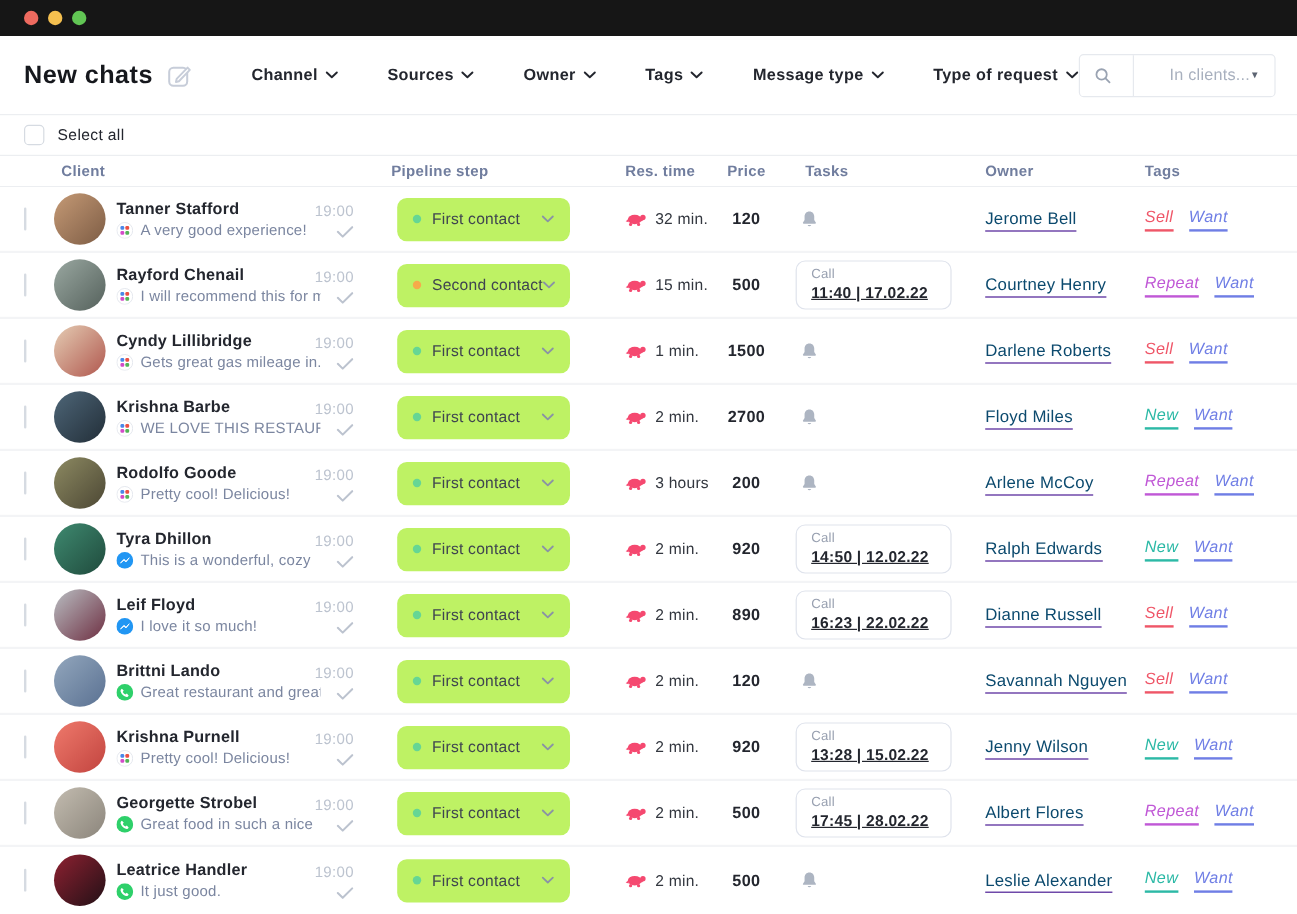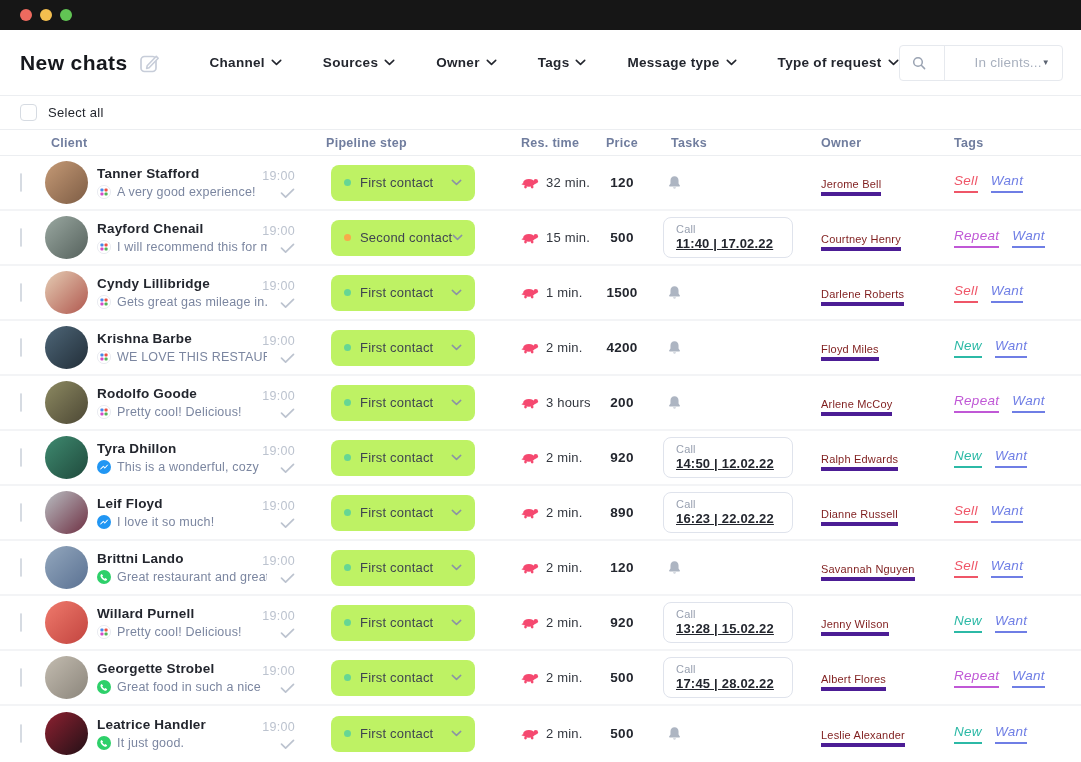--- a/index.html
+++ b/index.html
@@ -62,21 +62,21 @@
 
   .cell-price { text-align:center; font-size:13.5px; font-weight:700; color:#23262e; letter-spacing:.3px; }
 
   .cell-tasks { display:flex; align-items:center; }
   .task-bell { margin-left:14px; cursor:pointer; display:flex; }
   .task-card { margin-left:10px; width:130px; border:1px solid #dfe3ec; border-radius:8px; background:#fff;
     padding:5px 12px 6px; cursor:pointer; }
   .call-l { font-size:11px; color:#98a0b0; letter-spacing:.2px; }
   .call-v { font-size:13px; font-weight:700; color:#23262e; letter-spacing:.2px; text-decoration:underline; margin-top:1px; white-space:nowrap; }
 
-  .own { font-size:11px; color:#7f1d1d; letter-spacing:.2px; border-bottom:4px solid #4c1d95; padding-bottom:2px; cursor:pointer; white-space:nowrap; }
+  .own { font-size:14px; color:#0c4a6e; letter-spacing:.2px; border-bottom:1px solid #4c1d95; padding-bottom:2px; cursor:pointer; white-space:nowrap; }
 
   .cell-tags { display:flex; gap:13px;font-style:italic; }
   .tag { font-size:13.5px; font-weight:500; letter-spacing:.3px; border-bottom:2px solid; padding-bottom:3px; cursor:pointer; white-space:nowrap; }
 
   svg { display:block; }
 </style>
 </head>
 <body>
 
 <div class="titlebar">
@@ -479,21 +479,21 @@
           <circle cx="16.4" cy="5.6" r="2.5"></circle>
           <rect x="12.5" y="5.6" width="4" height="3.4" rx="1.5"></rect>
           <circle cx="5" cy="12" r="1.5"></circle>
           <circle cx="12.4" cy="12" r="1.5"></circle>
           <path d="M3 7.2 L0.4 9.0 L3.2 9.9 Z"></path>
         </svg>
       </span>
       <span class="rt-t">2 min.</span>
     </div>
 
-    <div class="cell-price pr">4200</div>
+    <div class="cell-price pr">2700</div>
 
     <div class="cell-tasks">
       <span class="task-bell">
         <svg width="15" height="16" viewBox="0 0 16 17" fill="#adb5c2">
           <path d="M8 1.2 C5.3 1.2 3.7 3.2 3.7 5.8 L3.7 8.9 L2.3 11.1 C2 11.6 2.3 12.1 2.9 12.1 L13.1 12.1 C13.7 12.1 14 11.6 13.7 11.1 L12.3 8.9 L12.3 5.8 C12.3 3.2 10.7 1.2 8 1.2 Z"></path>
           <path d="M6.4 13.2 a1.7 1.7 0 0 0 3.2 0 Z"></path>
         </svg>
       </span>
 
     </div>
@@ -822,21 +822,21 @@
   </div>
 
   <div class="grid row">
     <div class="cell-check">
       <span class="checkbox"></span>
     </div>
 
     <div class="cell-client">
       <span class="avatar av" style="background: linear-gradient(135deg, rgb(239, 122, 108), rgb(194, 68, 63));"></span>
       <div class="client-text">
-        <span class="client-name nm">Willard Purnell</span>
+        <span class="client-name nm">Krishna Purnell</span>
         <div class="client-msg">
           <span class="ch">
             <svg width="14" height="14" viewBox="0 0 14 14">
               <circle cx="7" cy="7" r="6.6" fill="#fff" stroke="#e4e7ed" stroke-width="0.8"></circle>
               <rect x="3.4" y="3.4" width="3.1" height="3.1" rx="1" fill="#4a86e8"></rect>
               <rect x="7.5" y="3.4" width="3.1" height="3.1" rx="1" fill="#ea5044"></rect>
               <rect x="3.4" y="7.5" width="3.1" height="3.1" rx="1" fill="#d24bc8"></rect>
               <rect x="7.5" y="7.5" width="3.1" height="3.1" rx="1" fill="#53b457"></rect>
             </svg>
           </span>

